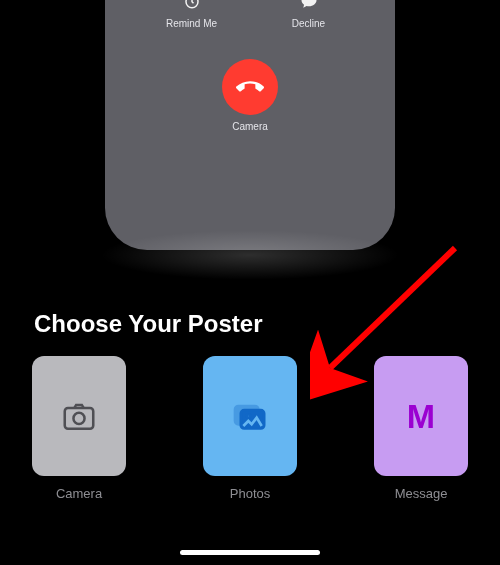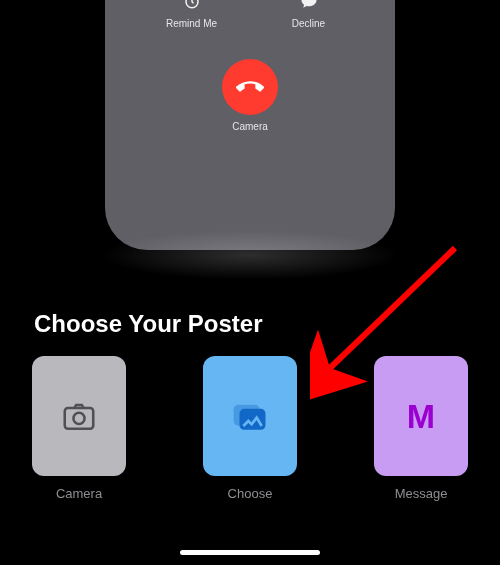--- a/index.html
+++ b/index.html
@@ -184,21 +184,21 @@
 
   <div class="poster-item">
     <div class="poster-card card-photos">
       <svg width="40" height="40" viewBox="0 0 24 24" fill="none" stroke="#1168c7" stroke-width="1.6">
         <rect x="3" y="6" width="14" height="11" rx="2" fill="#1168c7" opacity="0.35"></rect>
         <rect x="6.5" y="8.5" width="14" height="11" rx="2" fill="#1168c7"></rect>
         <circle cx="11" cy="12" r="1" fill="#65b6f2"></circle>
         <path d="M8 18l3-3 2 2 3-4 3 5" stroke="#65b6f2" fill="none"></path>
       </svg>
     </div>
-    <span class="poster-label">Choose</span>
+    <span class="poster-label">Photos</span>
   </div>
 
 
   <div class="poster-item">
     <div class="poster-card card-monogram">
       <span class="monogram-letter">M</span>
     </div>
     <span class="poster-label">Message</span>
   </div>
 </div>

